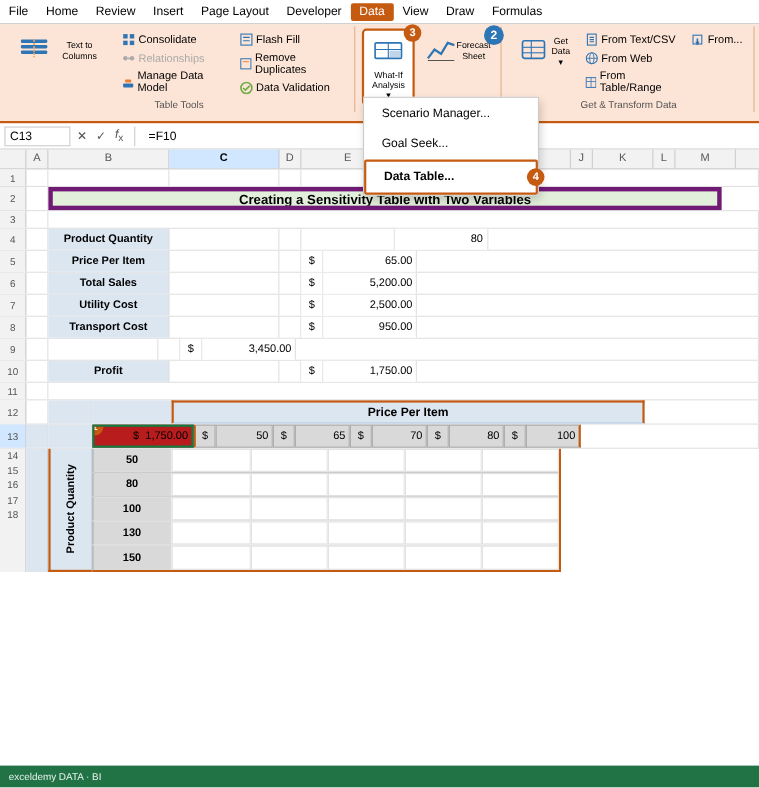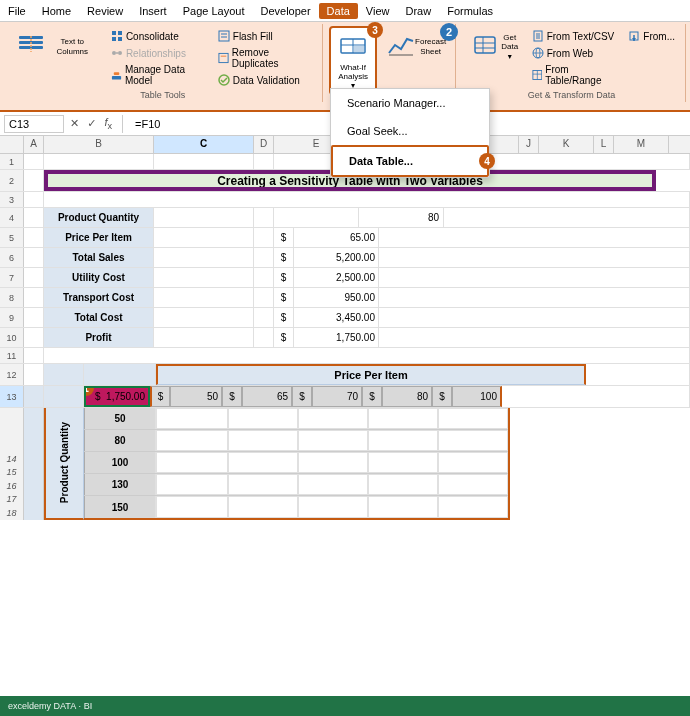--- a/index.html
+++ b/index.html
@@ -353,21 +353,20 @@
     <div class="cell" style="width:100px;"></div>
     <div class="cell" style="width:20px;"></div>
     <div class="cell dollar-cell" style="width:20px; background:#fff; justify-content:center;">$</div>
     <div class="cell value-cell" style="width:85px; background:#fff; justify-content:flex-end;">950.00</div>
     <div class="cell" style="flex:1;"></div>
   </div>
 
   <div class="sheet-row" style="height:20px;">
     <div class="row-num">9</div>
     <div class="cell" style="width:20px;"></div>
-    <div class="cell header-cell" style="width:110px; background:#dce6f1; font-weight:bold; justify-content:center;">Total Cost</div>
     <div class="cell" style="width:100px;"></div>
     <div class="cell" style="width:20px;"></div>
     <div class="cell dollar-cell" style="width:20px; background:#fff; justify-content:center;">$</div>
     <div class="cell value-cell" style="width:85px; background:#fff; justify-content:flex-end;">3,450.00</div>
     <div class="cell" style="flex:1;"></div>
   </div>
 
   <div class="sheet-row" style="height:20px;">
     <div class="row-num">10</div>
     <div class="cell" style="width:20px;"></div>
@@ -394,42 +393,42 @@
     <div class="cell sensitivity-header" style="width:430px; background:#dce6f1; font-weight:bold; font-size:11px; border:1px solid #b8cce4; border-left:2px solid #c55a11; border-top:2px solid #c55a11; border-right:2px solid #c55a11;">Price Per Item</div>
     <div class="cell" style="flex:1;"></div>
   </div>
 
   <div class="sheet-row" style="height:22px;">
     <div class="row-num" style="background:#d0e7ff;">13</div>
     <div class="cell" style="width:20px; background:#dce6f1;"></div>
 
     <div class="cell" style="width:40px; background:#dce6f1;"></div>
 
-    <div class="cell selected" style="width:66px; background:#be185d; border:2px solid #c55a11; font-size:10px; justify-content:flex-end; position:relative;">
+    <div class="cell selected" style="width:92px; background:#b91c1c; border:2px solid #c55a11; font-size:10px; justify-content:flex-end; position:relative;">
       $ &nbsp;1,750.00
       
       <div class="annot annot-orange" style="position:absolute; top:-8px; left:-8px; width:16px; height:16px; font-size:10px;">1</div>
     </div>
 
     <div class="cell" style="width:20px; background:#d9d9d9; justify-content:center; border:1px solid #aaa; border-left:2px solid #c55a11;">$</div>
     <div class="cell" style="width:52px; background:#d9d9d9; justify-content:flex-end; border:1px solid #aaa;">50</div>
     <div class="cell" style="width:20px; background:#d9d9d9; justify-content:center; border:1px solid #aaa;">$</div>
     <div class="cell" style="width:50px; background:#d9d9d9; justify-content:flex-end; border:1px solid #aaa;">65</div>
     <div class="cell" style="width:20px; background:#d9d9d9; justify-content:center; border:1px solid #aaa;">$</div>
     <div class="cell" style="width:50px; background:#d9d9d9; justify-content:flex-end; border:1px solid #aaa;">70</div>
     <div class="cell" style="width:20px; background:#d9d9d9; justify-content:center; border:1px solid #aaa;">$</div>
     <div class="cell" style="width:50px; background:#d9d9d9; justify-content:flex-end; border:1px solid #aaa;">80</div>
     <div class="cell" style="width:20px; background:#d9d9d9; justify-content:center; border:1px solid #aaa;">$</div>
     <div class="cell" style="width:50px; background:#d9d9d9; justify-content:flex-end; border:1px solid #aaa; border-right:2px solid #c55a11;">100</div>
     <div class="cell" style="flex:1;"></div>
   </div>
 
   <div style="display:flex;">
 
-    <div style="width:24px; background:#f2f2f2; border-right:1px solid #ccc; display:flex; flex-direction:column; justify-content:flex-end; align-items:center;font-style:italic;">
+    <div style="width:24px; background:#f2f2f2; border-right:1px solid #ccc; display:flex; flex-direction:column; justify-content:flex-start; align-items:center;">
       <div style="font-size:9px; color:#555; text-align:center; line-height:1.5;">14<br>15<br>16<br>17<br>18</div>
     </div>
     <div style="width:20px; background:#dce6f1; border-right:1px solid #ccc;"></div>
 
     <div style="width:40px; background:#dce6f1; border-right:1px solid #b8cce4; border-left:2px solid #c55a11; border-bottom:2px solid #c55a11; display:flex; align-items:center; justify-content:center;">
       <div style="writing-mode:vertical-rl; transform:rotate(180deg); font-weight:bold; font-size:10px; color:#000; white-space:nowrap;">Product Quantity</div>
     </div>
 
     <div style="display:flex; flex-direction:column; border-right:2px solid #c55a11; border-bottom:2px solid #c55a11;">
 

